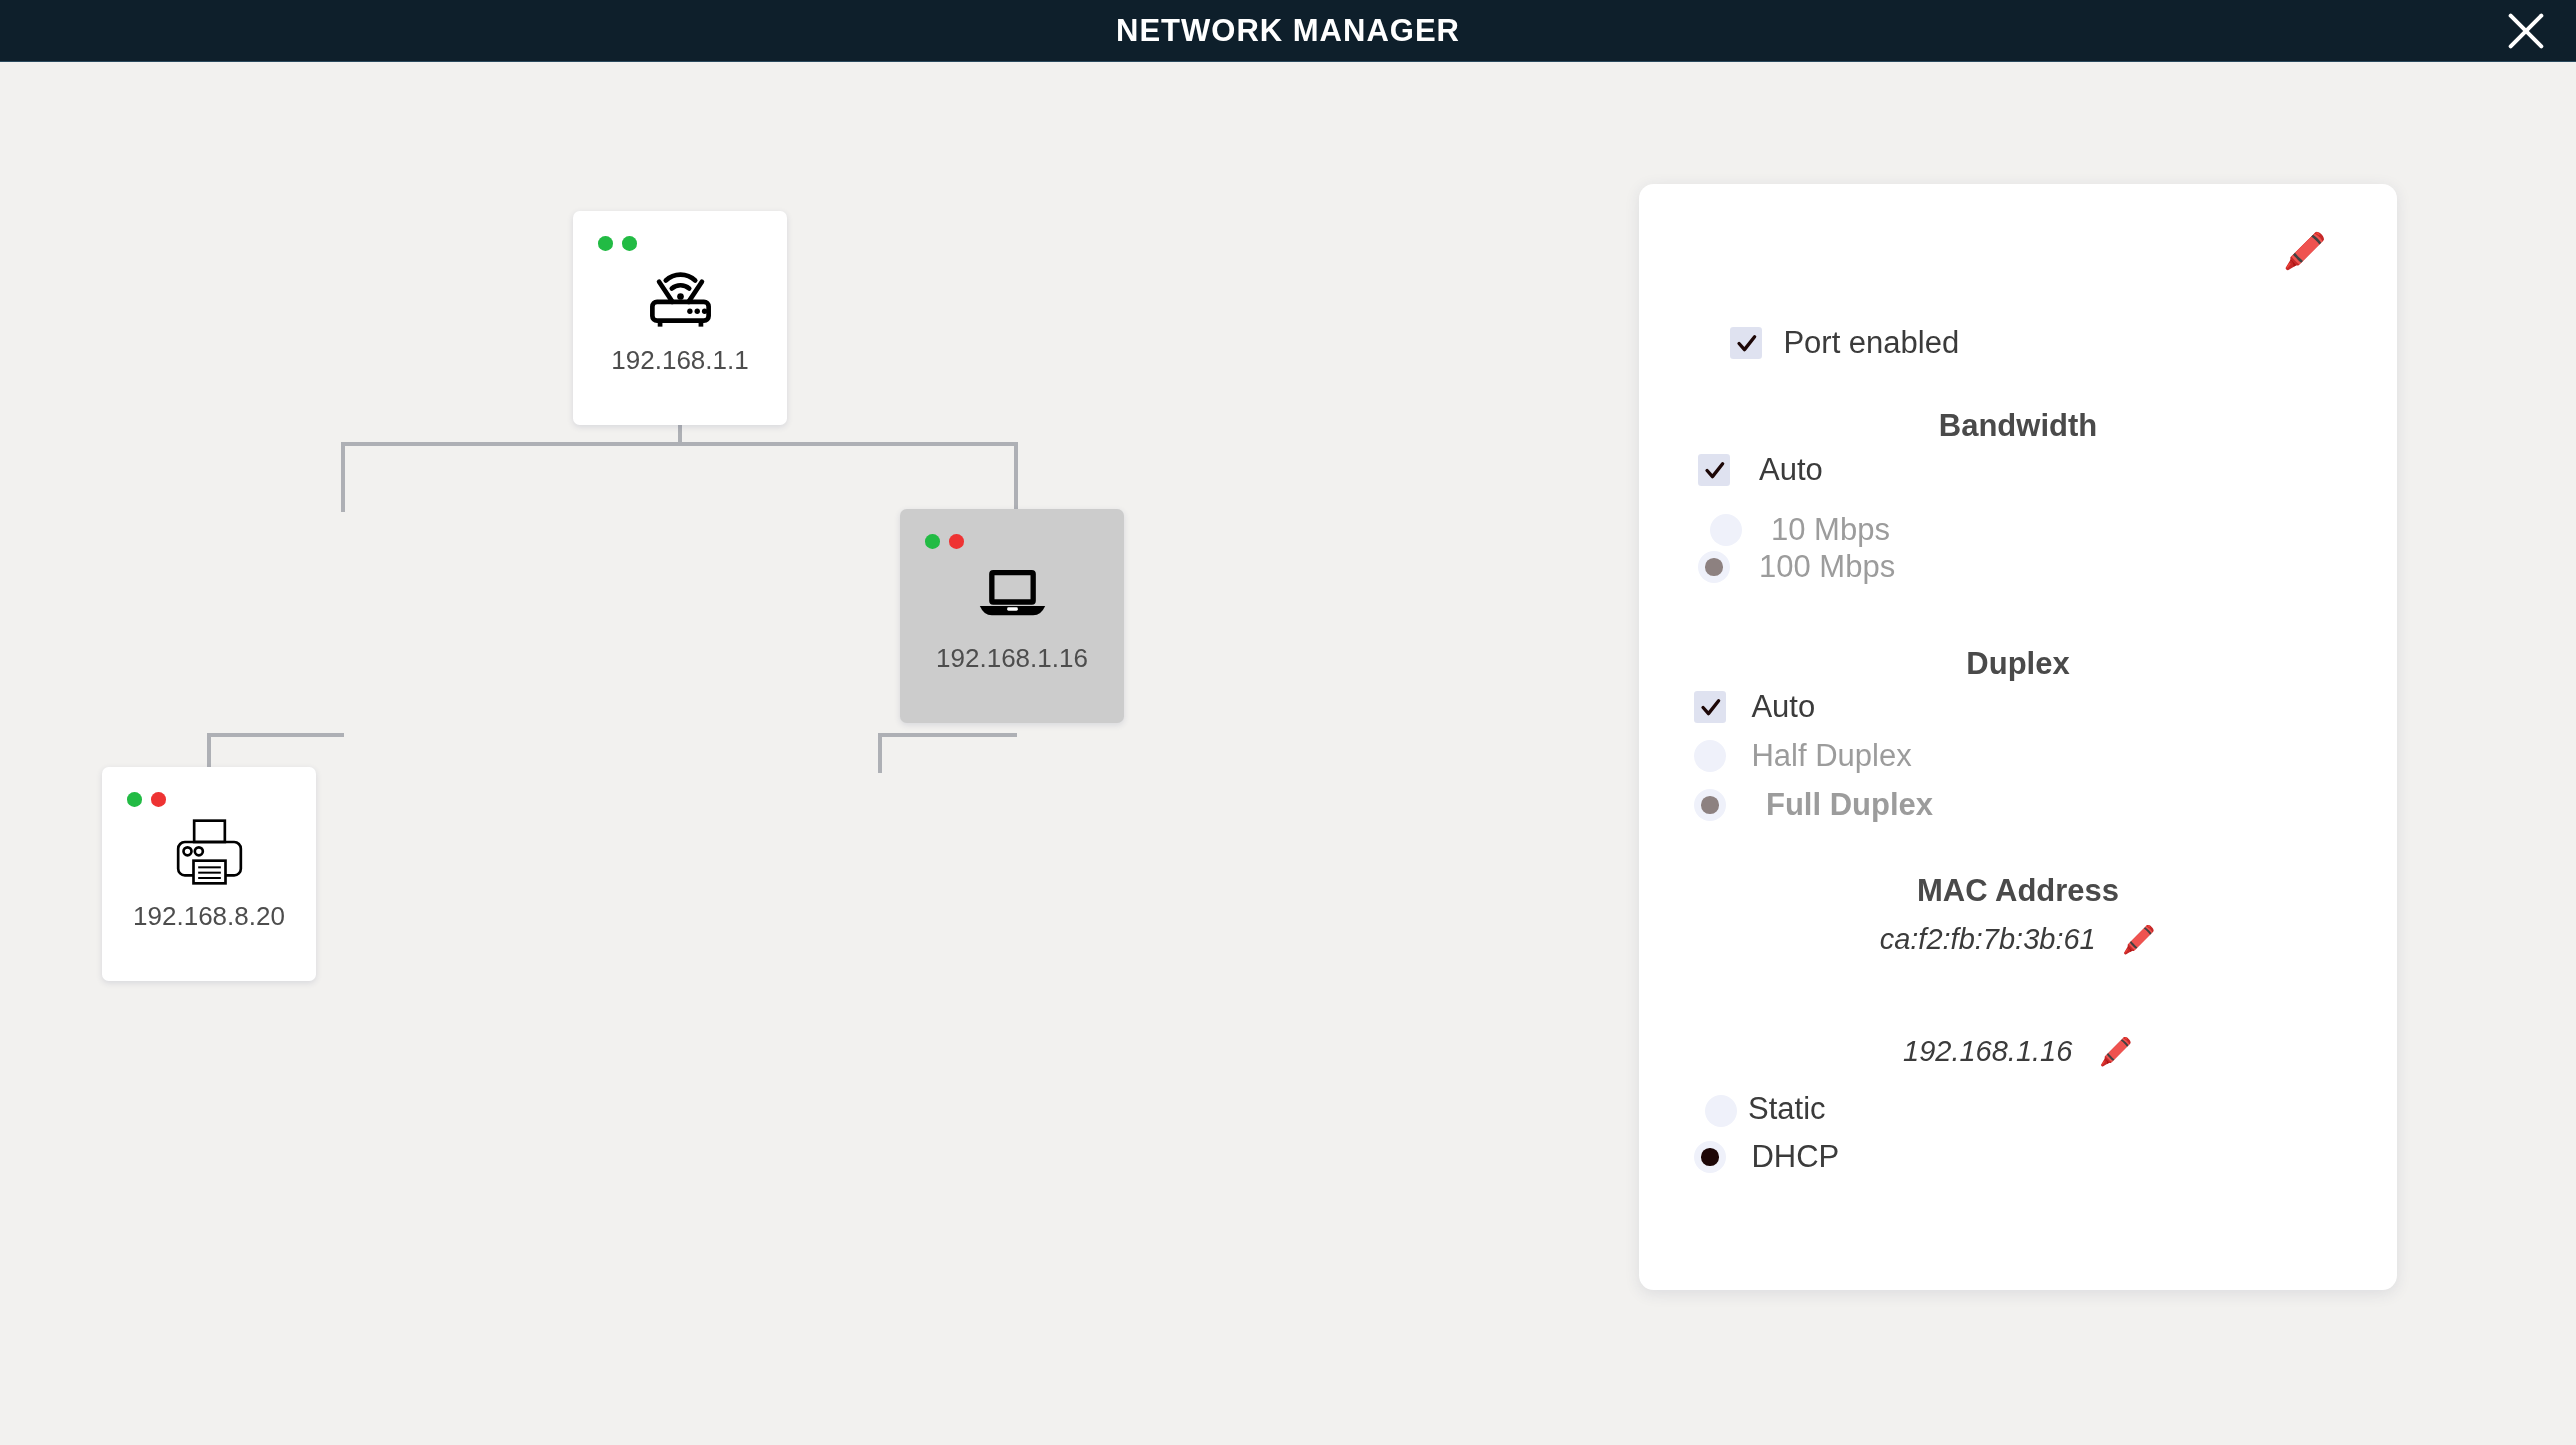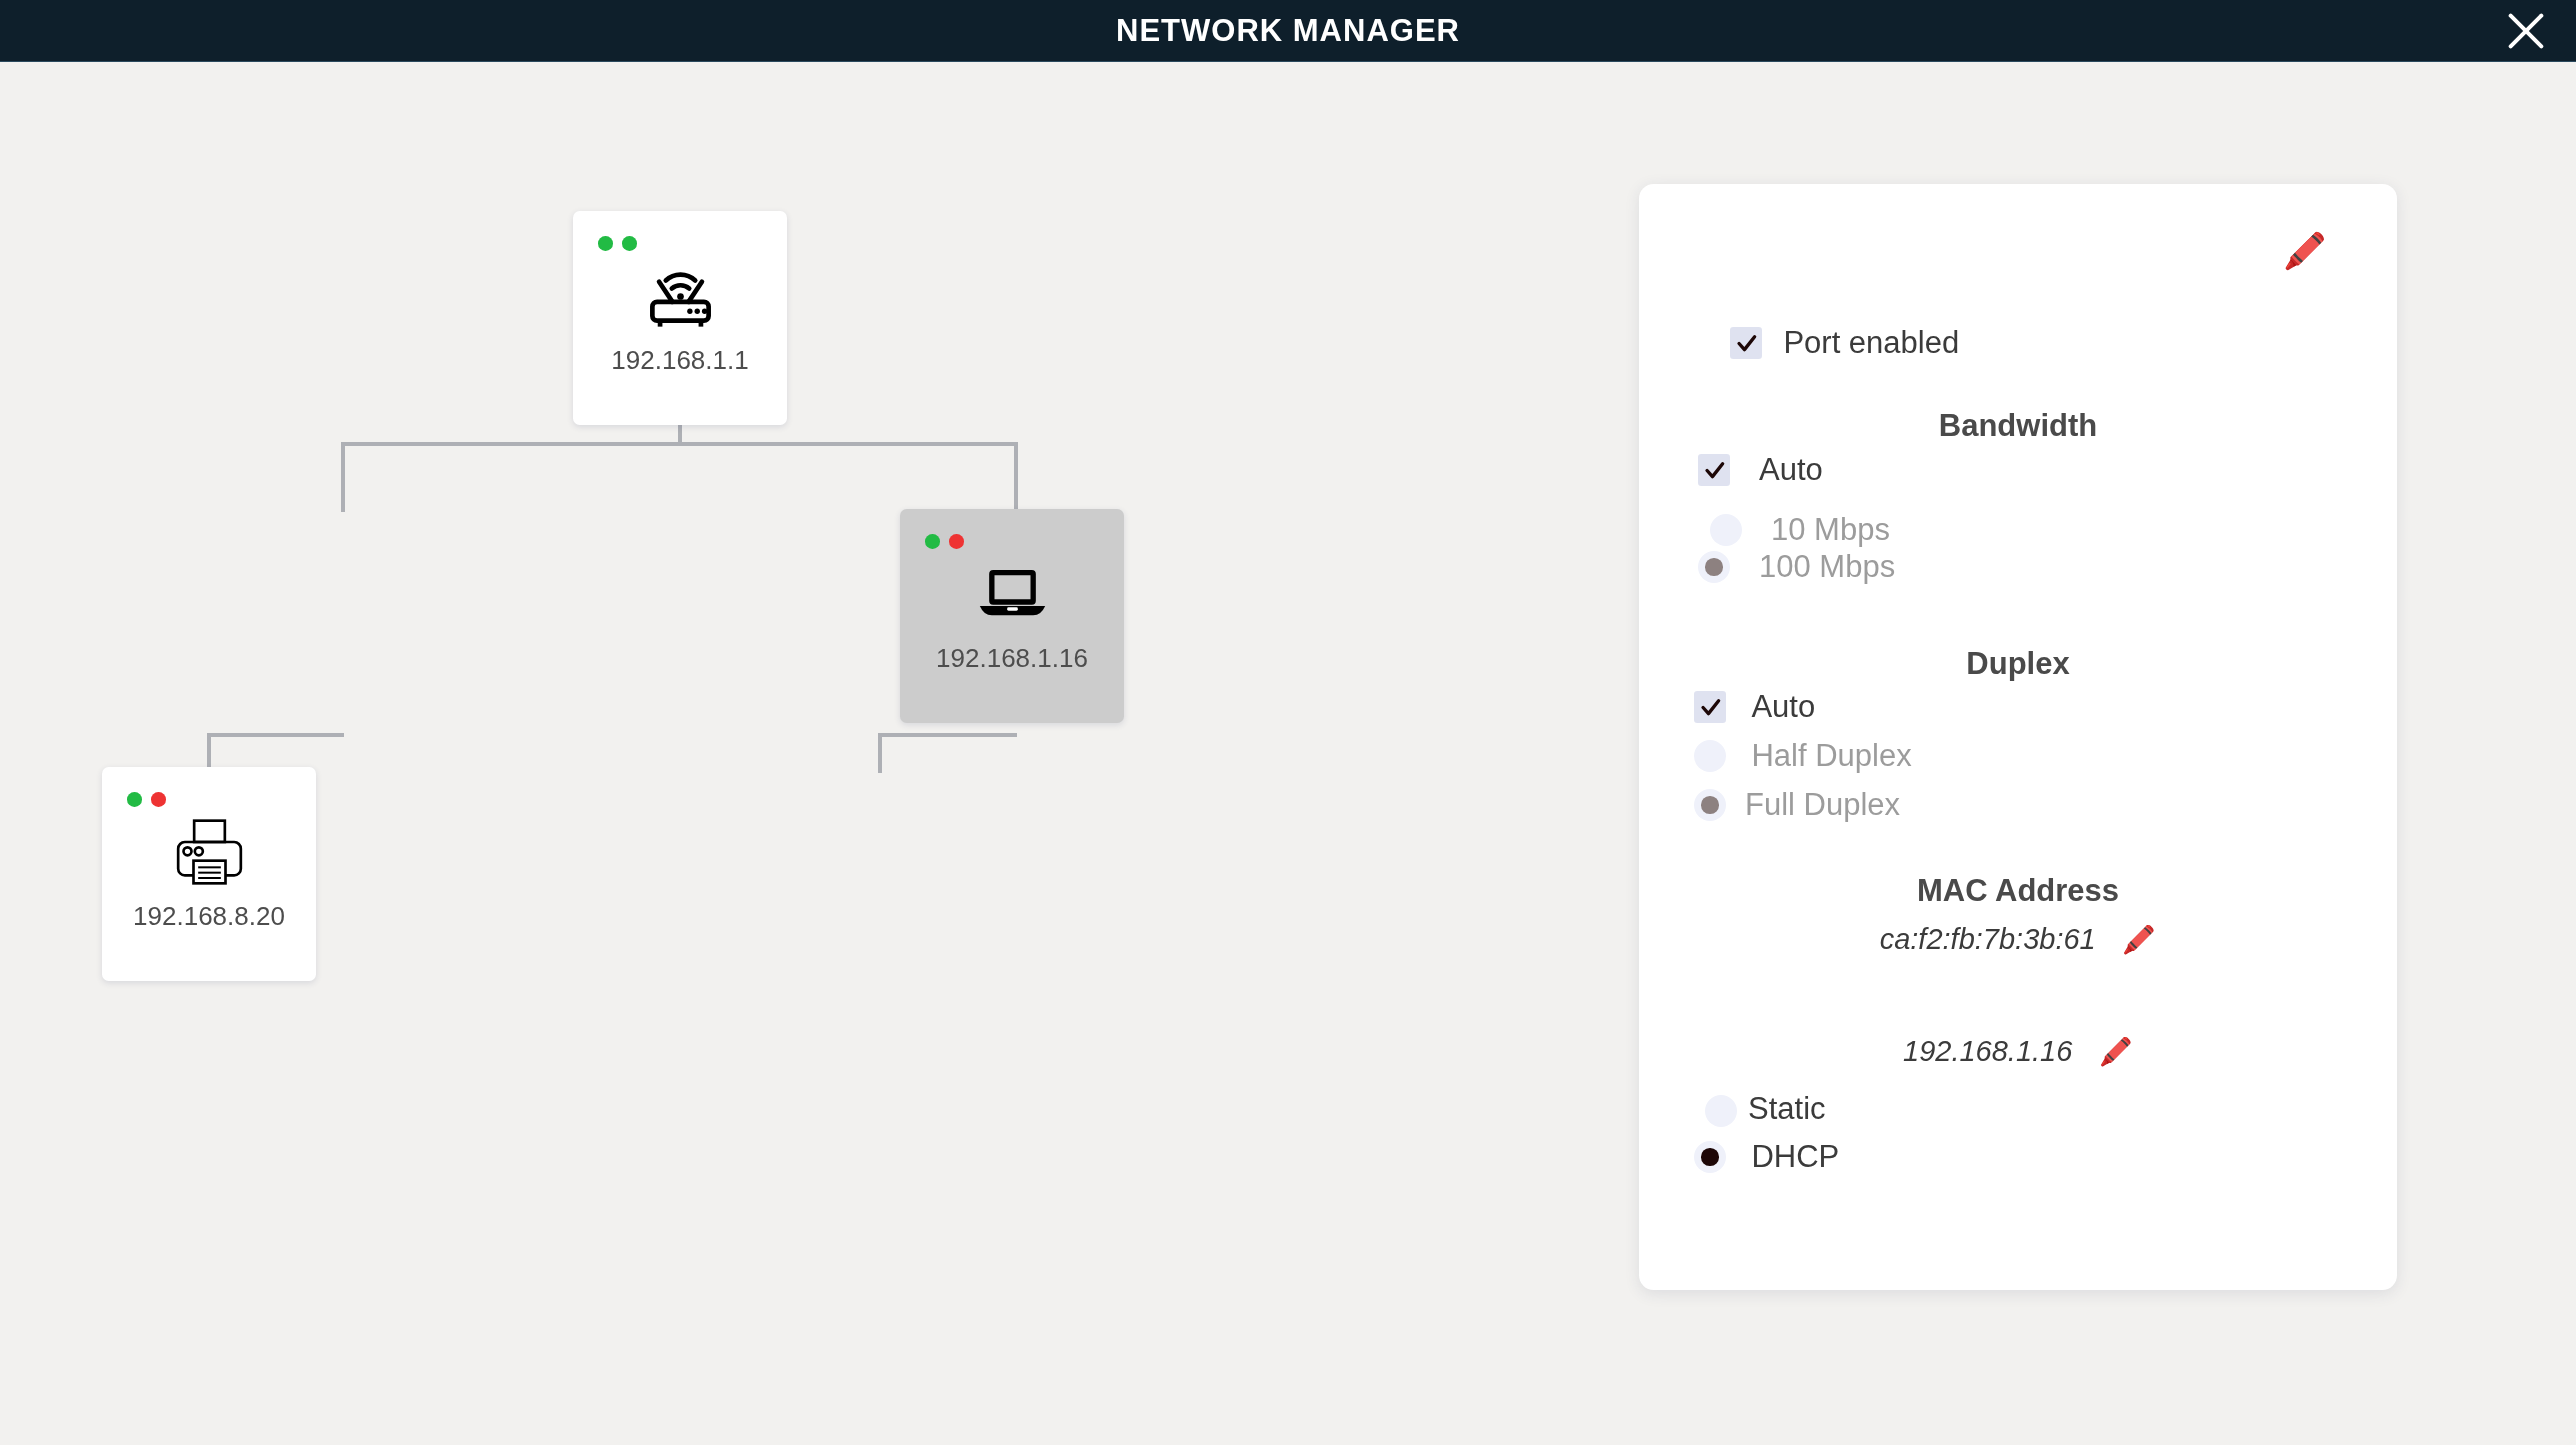--- a/index.html
+++ b/index.html
@@ -271,21 +271,21 @@
       <span class="row-label">Auto</span>
     </div>
 
     <div class="row" style="left:55px; top:554px; gap:25.4px;">
       <span class="radio">
         <span class="pip"></span>
       </span>
       <span class="row-label dim">Half Duplex</span>
     </div>
 
-    <div class="row" style="left:55px; top:603px; gap:19px;">
+    <div class="row" style="left:55px; top:603px; gap:40px;font-weight:bold;">
       <span class="radio filled-gray">
         <span class="pip"></span>
       </span>
       <span class="row-label dim">Full Duplex</span>
     </div>
 
     <div class="section-head" style="top:689px;">MAC Address</div>
     <div class="value-row" style="top:739px;">
       <span class="value-text">ca:f2:fb:7b:3b:61</span>
       <span class="value-edit">🖍️</span>

